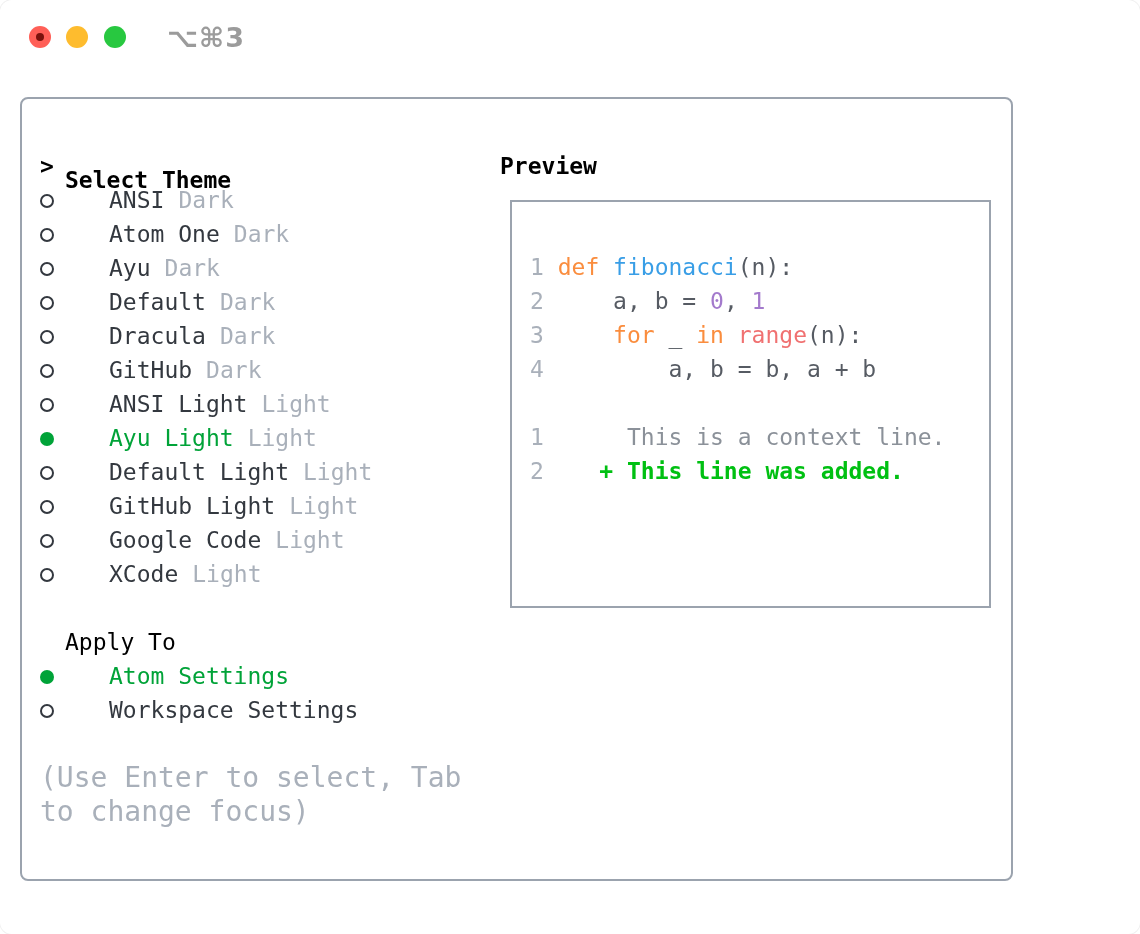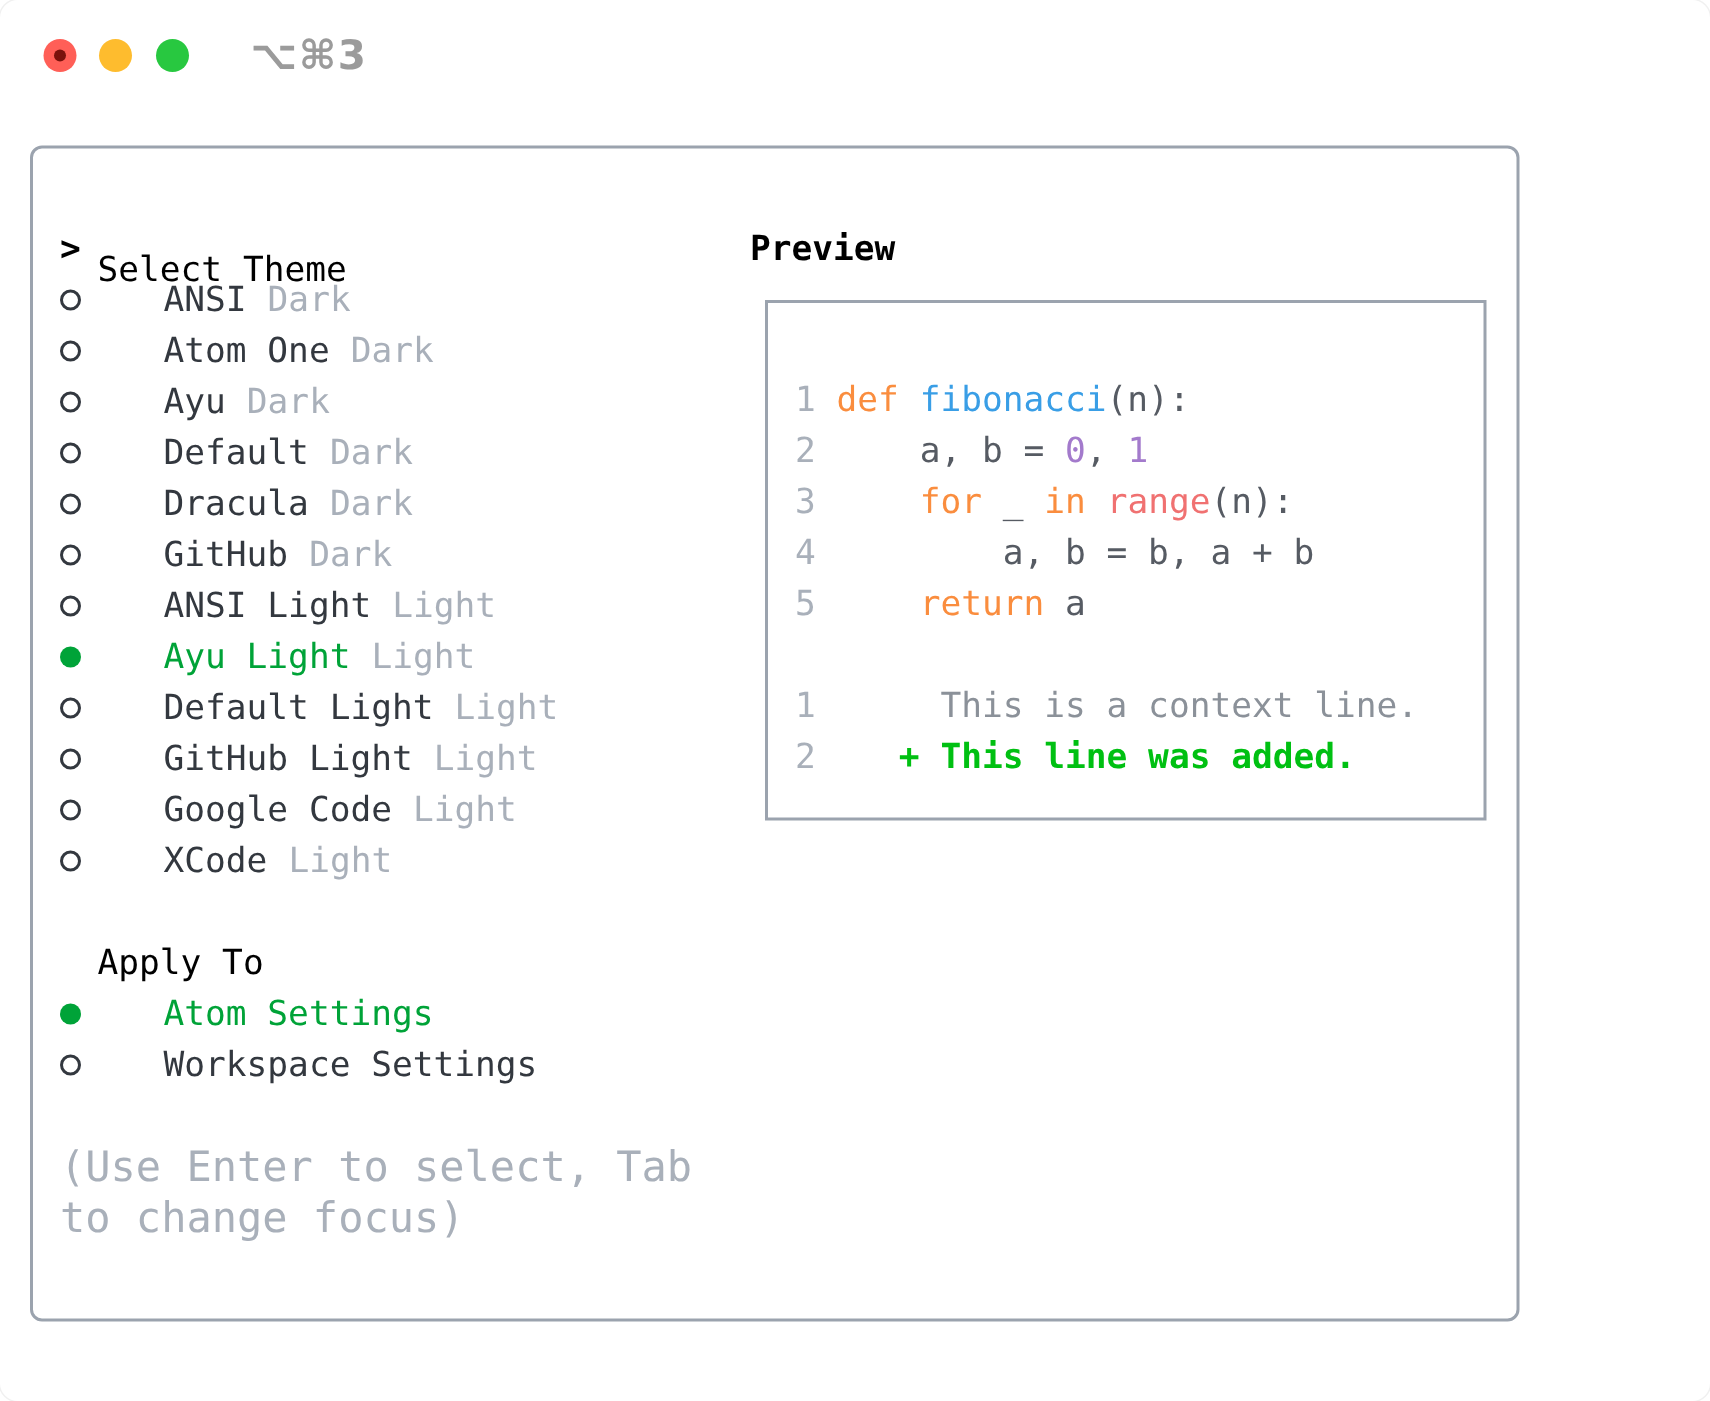--- a/index.html
+++ b/index.html
@@ -17,32 +17,32 @@
 
   
   .panel{position:absolute;left:20px;top:97px;width:993px;height:784px;border:2px solid var(--panel_border);border-radius:8px;background:#fff;box-sizing:border-box;}
 
   
   .left-col{position:absolute;left:18px;top:50px;font-size:23px;line-height:34px;}
   .line{display:flex;align-items:center;height:34px;white-space:pre;}
   .line.blank{height:34px;}
   .marker{display:inline-block;width:25px;flex:0 0 25px;}
   .prompt{font-weight:bold;color:var(--header_text);}
-  .h-label{font-weight:normal;color:var(--header_text);margin-top:28px;}
+  .h-label{font-weight:bold;color:var(--header_text);margin-top:28px;}
   .apply-title{color:var(--header_text);}
   .circle{display:inline-block;width:10px;height:10px;border:2px solid var(--item_text);border-radius:50%;}
   .circle.sel{width:14px;height:14px;border:none;background:var(--accent_green);}
   .item-name{color:var(--item_text);margin-left:44px;}
   .item-name.sel{color:var(--accent_green);text-align:right;}
   .item-variant{color:var(--muted);margin-left:14px;}
   .help{margin-top:0;width:440px;color:var(--muted);font-size:28px;line-height:34px;word-wrap:break-word;}
 
   
   .preview-title{position:absolute;left:478px;top:50px;font-size:23px;line-height:34px;font-weight:bold;color:var(--header_text);}
-  .preview-box{position:absolute;left:488px;top:101px;width:481px;height:347px;border:2px solid var(--panel_border);box-sizing:border-box;padding:48px 0 0 18px;overflow:hidden;}
+  .preview-box{position:absolute;left:488px;top:101px;width:481px;height:408px;border:2px solid var(--panel_border);box-sizing:border-box;padding:48px 0 0 18px;overflow:hidden;}
   .cline{white-space:pre;font-size:23px;line-height:34px;height:34px;}
   .num{color:var(--line_number);}
   .kw{color:var(--code_keyword);}
   .fn{color:var(--code_function);}
   .lit{color:var(--code_number);}
   .rng{color:var(--code_builtin);}
   .fg{color:var(--code_foreground);}
   .ctx{color:var(--diff_context);}
   .del{color:var(--diff_removed);}
   .add{color:var(--diff_added);font-weight:bold;}
@@ -97,20 +97,19 @@
 
       <div class="help">(Use Enter to select, Tab to change focus)</div>
     </div>
 
     <div class="preview-title">Preview</div>
     <div class="preview-box" id="preview-box">
         <div class="cline"><span class="num">1 </span><span class="kw">def </span><span class="fn">fibonacci</span><span class="fg">(n):</span></div>
         <div class="cline"><span class="num">2 </span><span class="fg">    a, b = </span><span class="lit">0</span><span class="fg">, </span><span class="lit">1</span></div>
         <div class="cline"><span class="num">3 </span><span class="fg">    </span><span class="kw">for</span><span class="fg"> _ </span><span class="kw">in</span><span class="fg"> </span><span class="rng">range</span><span class="fg">(n):</span></div>
         <div class="cline"><span class="num">4 </span><span class="fg">        a, b = b, a + b</span></div>
-        <div class="cline"><span class="num">5 </span><span class="fg">    </span><span class="kw">return</span><span class="fg"> a</span></div>
         <div class="cline"></div>
         <div class="cline"><span class="num">1 </span><span class="ctx">     This is a context line.</span></div>
         <div class="cline"><span class="num">2 </span><span class="add">   + This line was added.</span></div>
       </div>
 
   </div>
 </div>
 
 </body></html>

